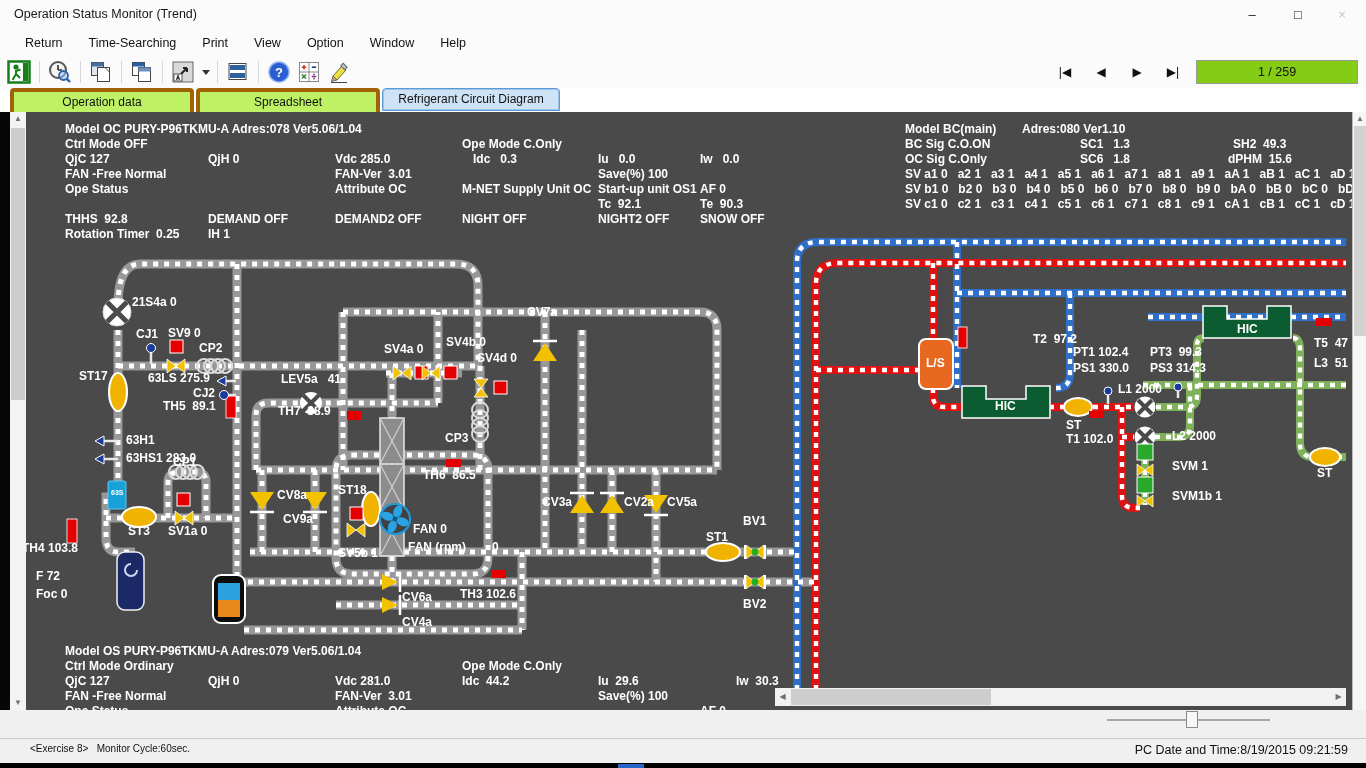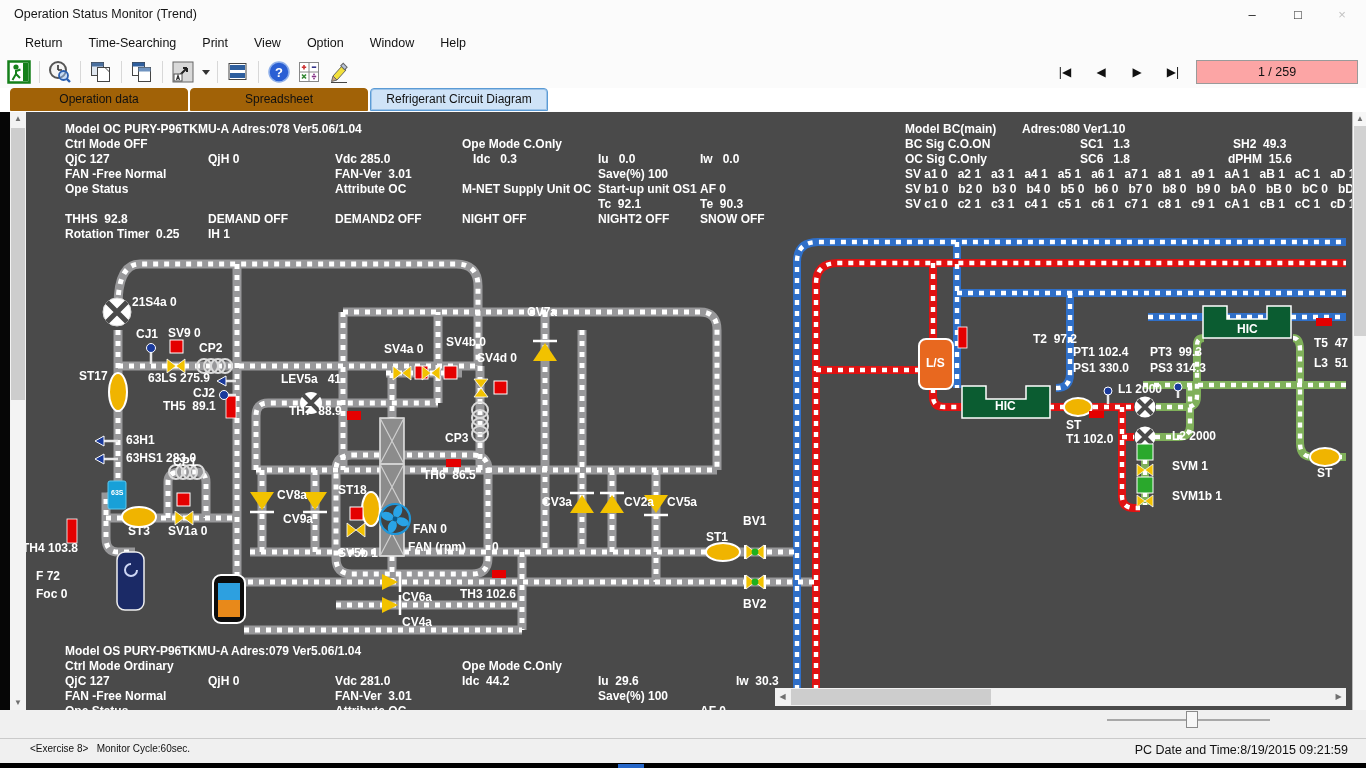--- a/index.html
+++ b/index.html
@@ -15,25 +15,25 @@
   #menubar{left:0;top:30px;width:1366px;height:26px;background:#fbfbfb;display:flex;align-items:center;padding-left:12px;box-sizing:border-box;}
   .mi{font-size:12.5px;color:#111;padding:3px 13px;}
   
   #toolbar{left:0;top:56px;width:1366px;height:32px;background:#fbfbfb;border-bottom:1px solid #e3e3e3;}
   #icons{left:6px;top:3px;display:flex;align-items:center;gap:4px;}
   .tbtn{width:26px;height:26px;display:flex;align-items:center;justify-content:center;}
   .tsep{width:1px;height:22px;background:#d8d8d8;margin:0 3px;}
   .dropcaret{width:0;height:0;border-left:4px solid transparent;border-right:4px solid transparent;border-top:5px solid #333;margin-left:2px;}
   #nav{right:178px;top:5px;display:flex;gap:6px;}
   .navbtn{width:30px;height:22px;text-align:center;line-height:22px;font-size:12px;color:#111;white-space:pre;}
-  #pager{right:8px;top:4px;width:160px;height:22px;background:#fca5a5;border:1px solid #9a9a9a;font-size:12.5px;color:#111;text-align:center;line-height:22px;}
+  #pager{right:8px;top:4px;width:160px;height:22px;background:#84cc16;border:1px solid #9a9a9a;font-size:12.5px;color:#111;text-align:center;line-height:22px;}
   
   #tabrow{left:0;top:88px;width:1366px;height:24px;background:#fff;}
   #tabs{position:absolute;left:10px;top:0;display:flex;}
-  .tab{width:176px;height:21px;border:1px solid #a16207;border-radius:4px 4px 0 0;background:#a16207;
+  .tab{width:176px;height:21px;border:4px solid #a16207;border-radius:4px 4px 0 0;background:#bef264;
        font-size:12px;color:#111;text-align:center;line-height:21px;margin-right:2px;}
   .tab.active{background:#cfe3f7;border:1px solid #5b9bd5;box-shadow:inset 0 0 0 1px #9cc3e8;}
   
   #diagram{left:0;top:112px;width:1352px;height:598px;background:#4a4a4a;overflow:hidden;}
   #dlabels{position:absolute;left:0;top:0;width:1352px;height:598px;}
   .dlb{position:absolute;font-size:12px;font-weight:bold;color:#fff;white-space:pre;letter-spacing:0;}
   .dlb.s{font-size:7px;font-weight:bold;}
   
   #lblack{left:0;top:112px;width:10px;height:598px;background:#060606;}
   #lsb{left:10px;top:112px;width:16px;height:598px;background:#f3f3f3;}
@@ -489,21 +489,21 @@
       <span class="dlb" style="left: 700px; top: 592px;">AF 0</span>
       <span class="dlb" style="left: 132px; top: 183px;">21S4a 0</span>
       <span class="dlb" style="left: 136px; top: 215px;">CJ1</span>
       <span class="dlb" style="left: 168px; top: 214px;">SV9 0</span>
       <span class="dlb" style="left: 199px; top: 229px;">CP2</span>
       <span class="dlb" style="left: 79px; top: 257px;">ST17</span>
       <span class="dlb" style="left: 148px; top: 259px;">63LS 275.9</span>
       <span class="dlb" style="left: 193px; top: 274px;">CJ2</span>
       <span class="dlb" style="left: 163px; top: 287px;">TH5  89.1</span>
       <span class="dlb" style="left: 281px; top: 260px;">LEV5a   41</span>
-      <span class="dlb" style="left: 289px; top: 292px;">TH7  88.9</span>
+      <span class="dlb" style="left: 278px; top: 292px;">TH7  88.9</span>
       <span class="dlb" style="left: 126px; top: 321px;">63H1</span>
       <span class="dlb" style="left: 126px; top: 339px;">63HS1 283.0</span>
       <span class="dlb" style="left: 173px; top: 343px; text-align: center;">CP1</span>
       <span class="dlb" style="left: 384px; top: 230px;">SV4a 0</span>
       <span class="dlb" style="left: 446px; top: 223px;">SV4b 0</span>
       <span class="dlb" style="left: 477px; top: 239px;">SV4d 0</span>
       <span class="dlb" style="left: 527px; top: 193px;">CV7a</span>
       <span class="dlb" style="left: 445px; top: 319px;">CP3</span>
       <span class="dlb" style="left: 423px; top: 356px;">TH6  86.5</span>
       <span class="dlb" style="left: 338px; top: 371px;">ST18</span>

